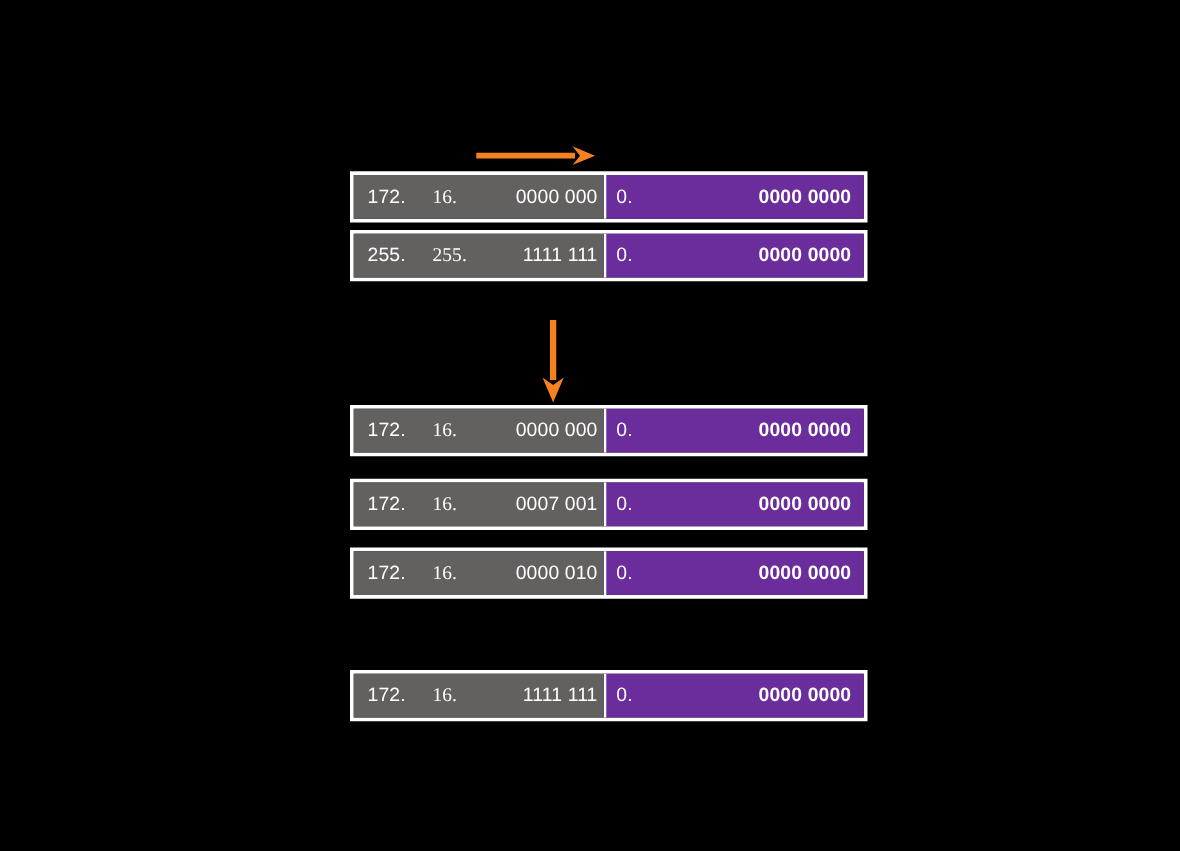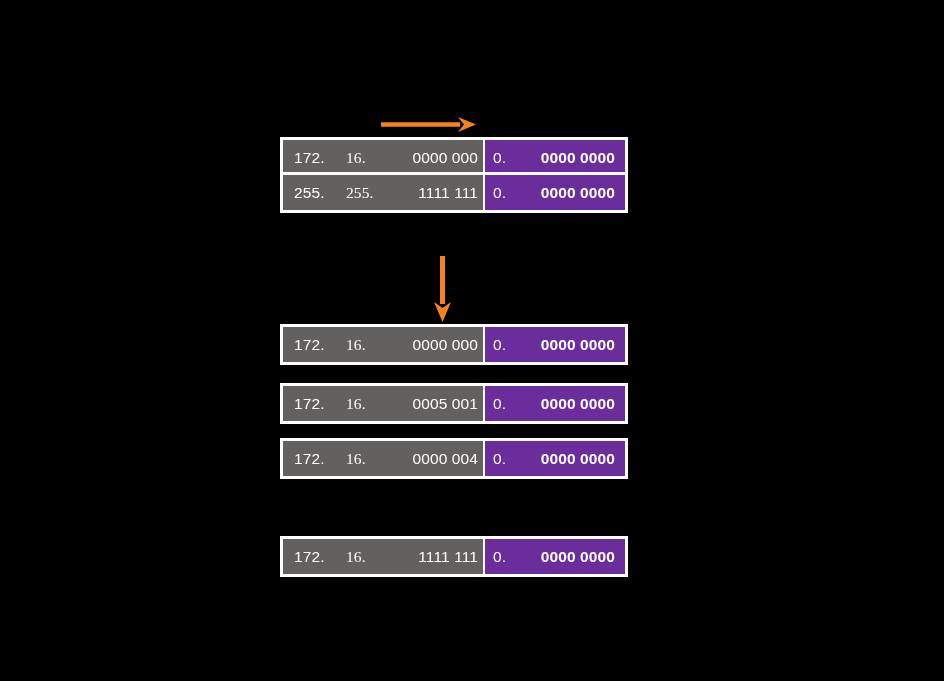--- a/index.html
+++ b/index.html
@@ -21,21 +21,21 @@
     top: 0;
     width: 944px;
     height: 681px;
     background: #000000;
   }
 
   
   .addr-row {
     position: absolute;
     left: 280px;
-    width: 348px;
+    width: 414px;
     height: 41px;
     box-sizing: border-box;
     border: 3px solid #ffffff;
     display: flex;
     flex-direction: row;
     align-items: stretch;
   }
 
   .seg-net {
     background: #636060;
@@ -127,21 +127,21 @@
       <span class="oct oct-a">172.</span>
       <span class="oct oct-b">16.</span>
       <span class="oct oct-bin">0000 000</span>
     </div>
     <div class="seg-host">
       <span class="oct host-a">0.</span>
       <span class="oct host-bin">0000 0000</span>
     </div>
   </div>
 
-  <div class="addr-row" style="top:172px;justify-content:center;">
+  <div class="addr-row" style="top:184px;justify-content:center;">
     <div class="seg-net">
       <span class="oct oct-a">255.</span>
       <span class="oct oct-b">255.</span>
       <span class="oct oct-bin">1111 111</span>
     </div>
     <div class="seg-host">
       <span class="oct host-a">0.</span>
       <span class="oct host-bin">0000 0000</span>
     </div>
   </div>
@@ -155,33 +155,33 @@
     <div class="seg-host">
       <span class="oct host-a">0.</span>
       <span class="oct host-bin">0000 0000</span>
     </div>
   </div>
 
   <div class="addr-row" style="top:383px;">
     <div class="seg-net">
       <span class="oct oct-a">172.</span>
       <span class="oct oct-b">16.</span>
-      <span class="oct oct-bin">0005 001</span>
+      <span class="oct oct-bin">0007 001</span>
     </div>
     <div class="seg-host">
       <span class="oct host-a">0.</span>
       <span class="oct host-bin">0000 0000</span>
     </div>
   </div>
 
   <div class="addr-row" style="top:438px;">
     <div class="seg-net">
       <span class="oct oct-a">172.</span>
       <span class="oct oct-b">16.</span>
-      <span class="oct oct-bin">0000 004</span>
+      <span class="oct oct-bin">0000 010</span>
     </div>
     <div class="seg-host">
       <span class="oct host-a">0.</span>
       <span class="oct host-bin">0000 0000</span>
     </div>
   </div>
 
   <div class="addr-row" style="top:536px;">
     <div class="seg-net">
       <span class="oct oct-a">172.</span>

